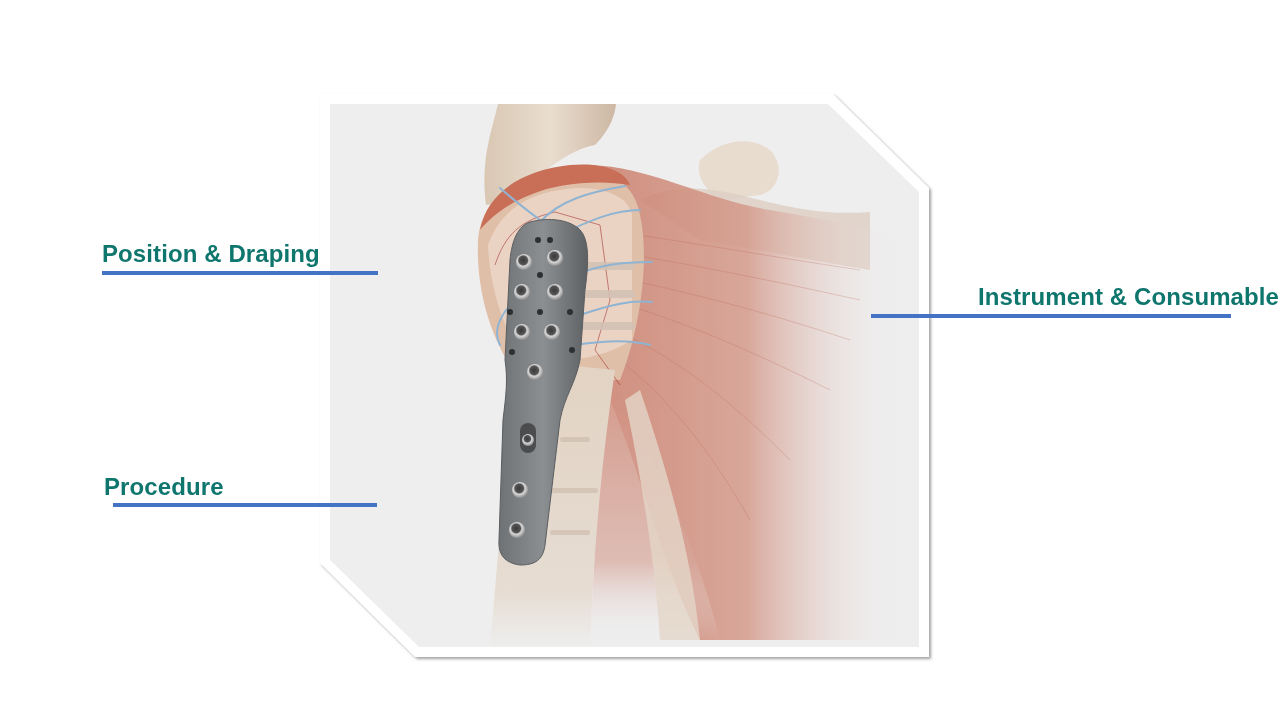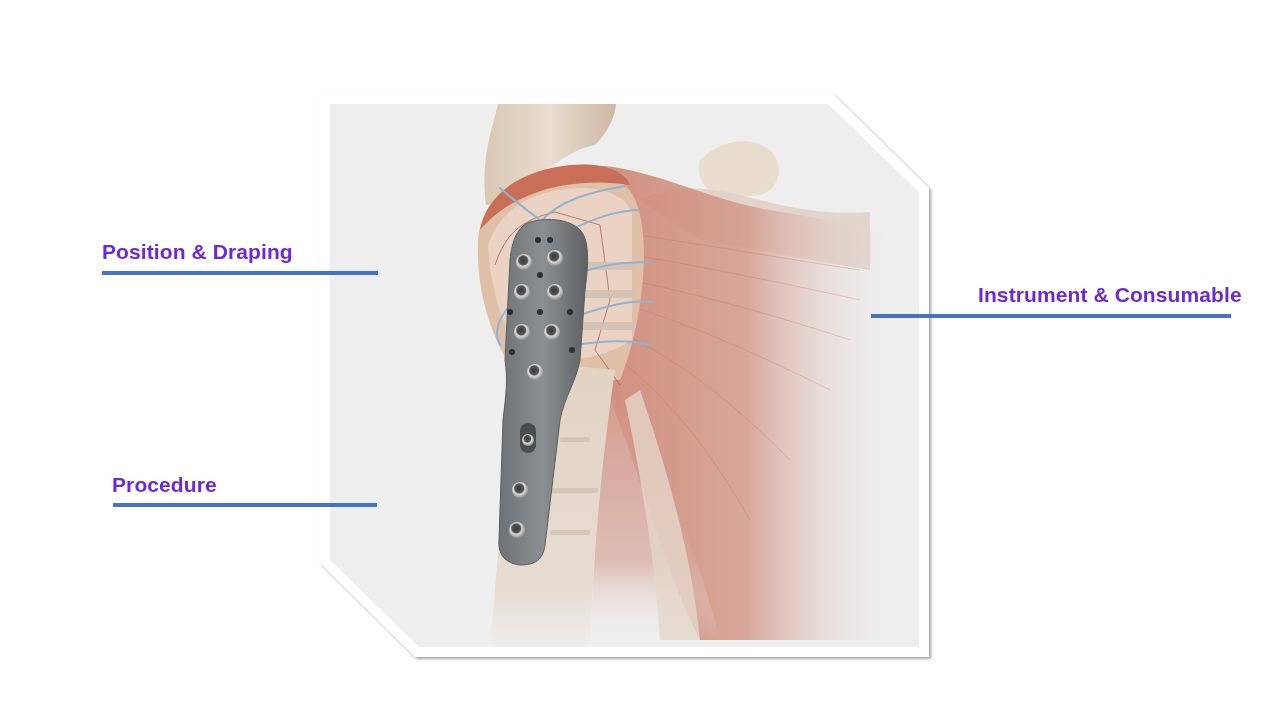--- a/index.html
+++ b/index.html
@@ -3,21 +3,21 @@
 <meta charset="utf-8">
 <style>
   html, body { margin: 0; padding: 0; }
   body {
     width: 1280px; height: 720px; position: relative; overflow: hidden;
     background: #ffffff;
     font-family: "Liberation Sans", "DejaVu Sans", sans-serif;
   }
   .frame-wrap { position: absolute; left: 0; top: 0; width: 1280px; height: 720px; }
   .label {
-    position: absolute; font-weight: bold; font-size: 21px; color: #6d28d9;
+    position: absolute; font-weight: bold; font-size: 24px; color: #0f766e;
     white-space: nowrap; letter-spacing: 0.1px;
   }
   .rule { position: absolute; height: 4px; background: #4472c4; }
 </style>
 </head>
 <body>
 
 <div class="frame-wrap">
   <svg width="1280" height="720" viewBox="0 0 1280 720" xmlns="http://www.w3.org/2000/svg">
     <defs>
@@ -138,17 +138,17 @@
         <circle cx="572" cy="350" r="3"></circle>
           <circle cx="512" cy="352" r="3"></circle>
       </g>
     </g>
   </svg>
 </div>
 
 <div class="label" style="left:102px; top:240px;">Position &amp; Draping</div>
 <div class="rule" style="left:102px; top:271px; width:276px;"></div>
 
-<div class="label" style="left:112px; top:473px;">Procedure</div>
+<div class="label" style="left:104px; top:473px;">Procedure</div>
 <div class="rule" style="left:113px; top:503px; width:264px;"></div>
 
 <div class="label" style="left:938px; top:283px;margin-left:40px;">Instrument &amp; Consumable</div>
 <div class="rule" style="left:871px; top:314px; width:360px;"></div>
 
 </body></html>

